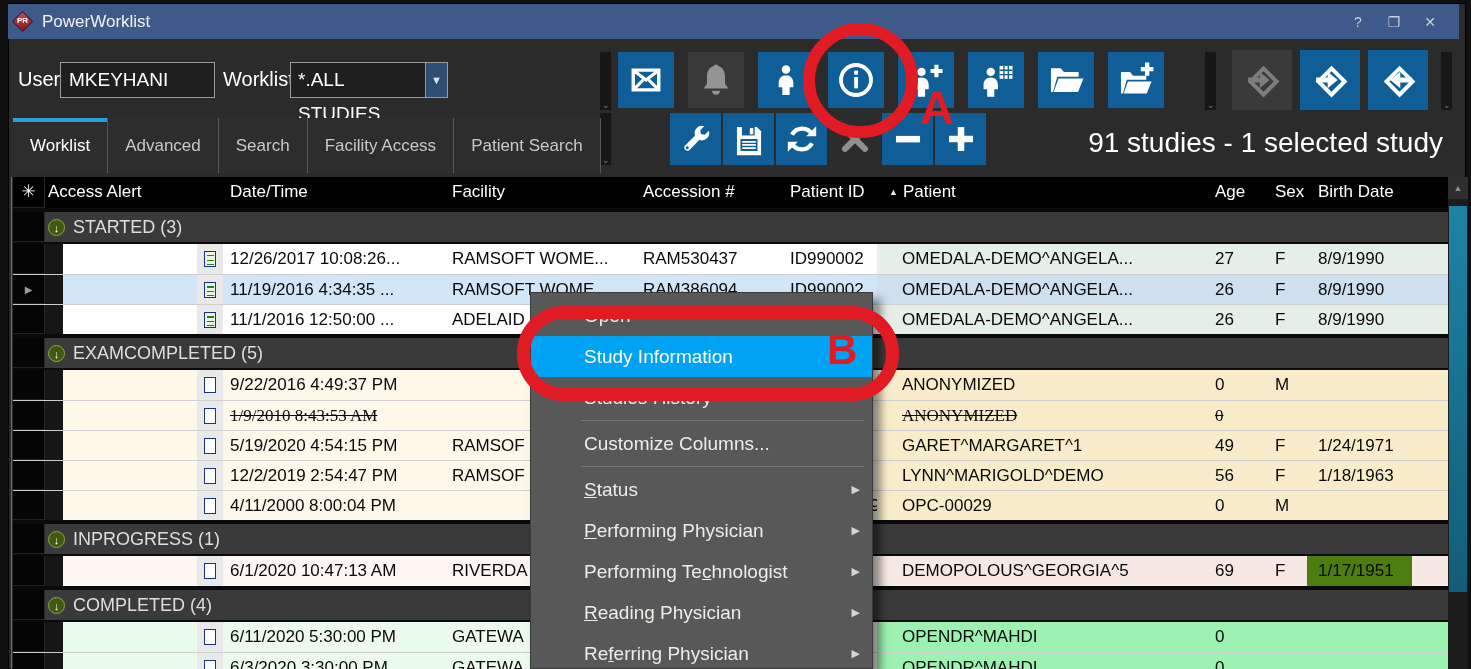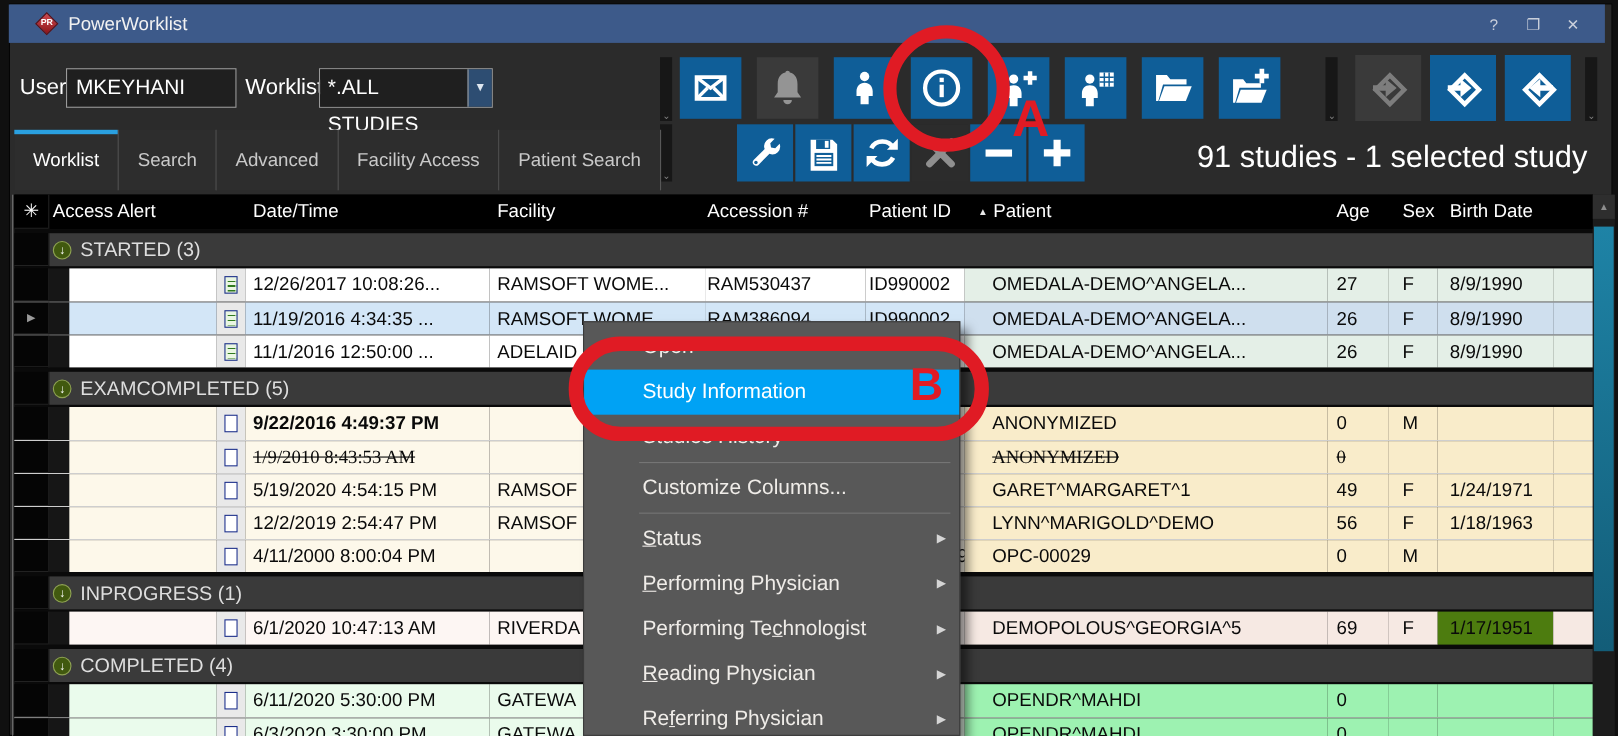--- a/index.html
+++ b/index.html
@@ -1,21 +1,21 @@
 <!DOCTYPE html>
 <html><head>
 <meta charset="utf-8">
 <style>
   html,body{margin:0;padding:0;background:#101010;}
   *{box-sizing:border-box;font-family:"Liberation Sans",sans-serif;}
   #screen{position:relative;width:1471px;height:669px;background:#101010;overflow:hidden;}
   #win{position:absolute;left:8px;top:3px;right:5px;bottom:0;background:#2b2b2b;border:1px solid #000;}
   
   #titlebar{position:absolute;left:8px;top:4px;width:1451px;height:35px;background:#3d5a8a;display:flex;align-items:center;}
-  #applogo{width:21px;height:21px;margin-left:24px;position:relative;}
+  #applogo{width:21px;height:21px;margin-left:4px;position:relative;}
   #applogo .dia{position:absolute;left:3px;top:3px;width:15px;height:15px;transform:rotate(45deg);background:linear-gradient(135deg,#d04a50,#8c1418);border:1px solid #5e0d10;}
   #applogo .pr{position:absolute;left:0;top:5px;width:21px;text-align:center;font-size:8px;font-weight:bold;color:#fff;}
   #apptitle{color:#f2f2f2;font-size:17px;margin-left:9px;}
   #wincontrols{margin-left:auto;display:flex;gap:14px;margin-right:18px;color:#c9cfdb;font-size:14px;}
   #wincontrols span{width:22px;text-align:center;cursor:default;}
   
   .flabel{position:absolute;color:#fff;font-size:20px;}
   #userinput{position:absolute;left:60px;top:62px;width:155px;height:36px;background:#1f1f1f;border:1px solid #9a9a9a;color:#fff;font-size:19px;padding:0 8px;}
   #combo{position:absolute;left:290px;top:62px;width:158px;height:36px;border:1px solid #9a9a9a;display:flex;}
   #combotext{flex:1;background:#1f1f1f;color:#fff;font-size:19px;line-height:34px;padding:0 7px;}
@@ -227,22 +227,22 @@
         <svg width="34" height="34" viewBox="0 0 24 24">
           <path d="M9.7 3.5h4.6v6.2h6.2v4.6h-6.2v6.2H9.7v-6.2H3.5V9.7h6.2z" fill="#fff"></path>
         </svg>
       </div>
   </div>
 
   <div id="statustext">91 studies - 1 selected study</div>
 
   <div id="tabs">
       <div class="tab active">Worklist</div>
+      <div class="tab">Advanced</div>
       <div class="tab">Search</div>
-      <div class="tab">Advanced</div>
       <div class="tab">Facility Access</div>
       <div class="tab">Patient Search</div>
     </div>
 
   <div id="tableedge"></div>
   <div id="table">
     <div class="row" id="thead">
       <div class="cell gut h-star"><span>✳</span></div>
       <div class="cell h-access">Access Alert</div>
       <div class="cell dt">Date/Time</div>
@@ -321,21 +321,21 @@
             <span class="glabel">EXAMCOMPLETED (5)</span>
           </div>
         </div>
         <div class="row data">
           <div class="cell gut"></div>
           <div class="cell ind"></div>
           <div class="cell access" style="background: rgb(253, 248, 234);"></div>
           <div class="cell icn" style="background: rgb(233, 233, 233);">
             <span class="doc"></span>
           </div>
-          <div class="cell dt" style="background: rgb(253, 248, 234); font-weight: bold;">9/22/2016 4:49:37 PM</div>
+          <div class="cell dt" style="background: rgb(253, 248, 234);">9/22/2016 4:49:37 PM</div>
           <div class="cell fac" style="background: rgb(253, 248, 234);"></div>
           <div class="cell acc" style="background: rgb(253, 248, 234);"></div>
           <div class="cell pid" style="background: rgb(253, 248, 234);"></div>
           <div class="cell pat" style="background: rgb(249, 236, 202);">ANONYMIZED</div>
           <div class="cell age" style="background: rgb(249, 236, 202);">0</div>
           <div class="cell sex" style="background: rgb(249, 236, 202);">M</div>
           <div class="cell bd" style="background: rgb(249, 236, 202);"></div>
           <div class="cell fil" style="background: rgb(249, 236, 202);"></div>
         </div>
         <div class="row data strike">

